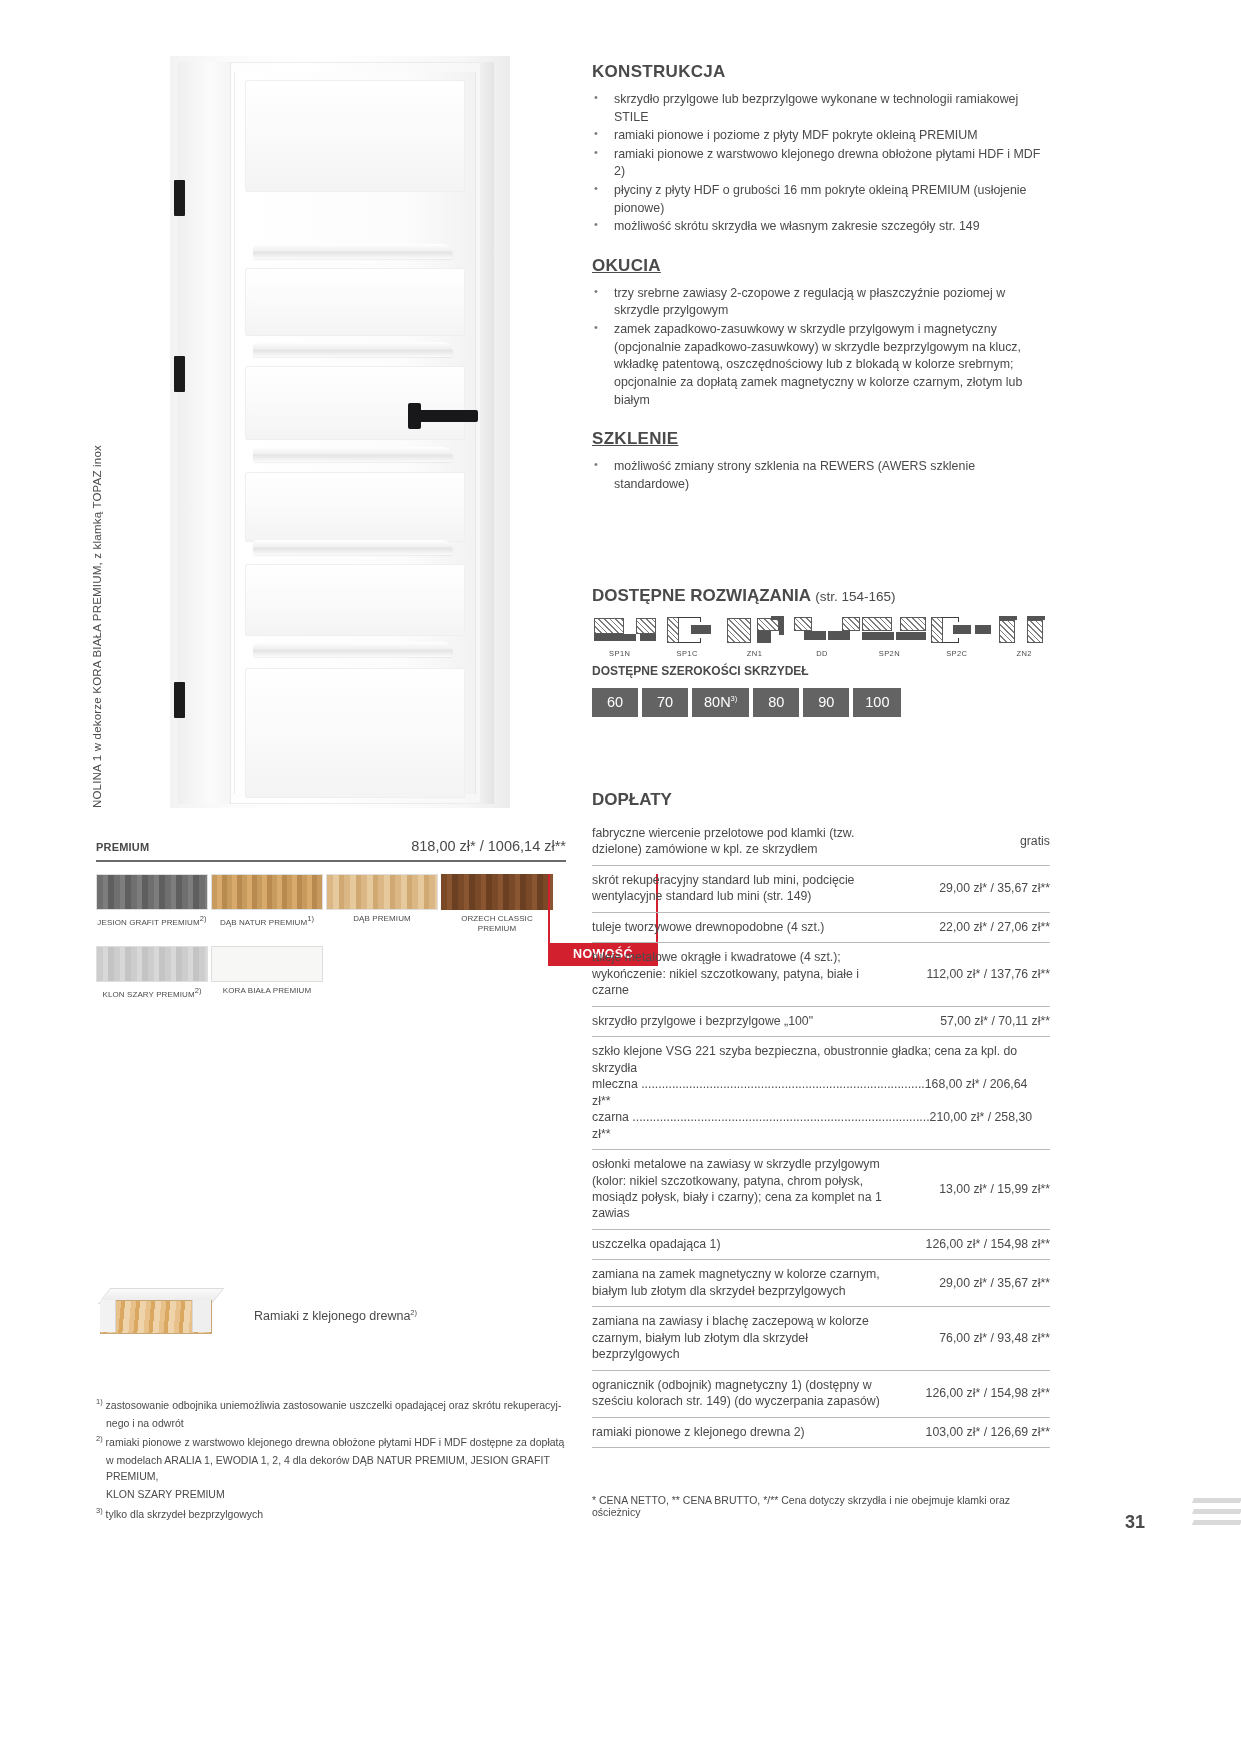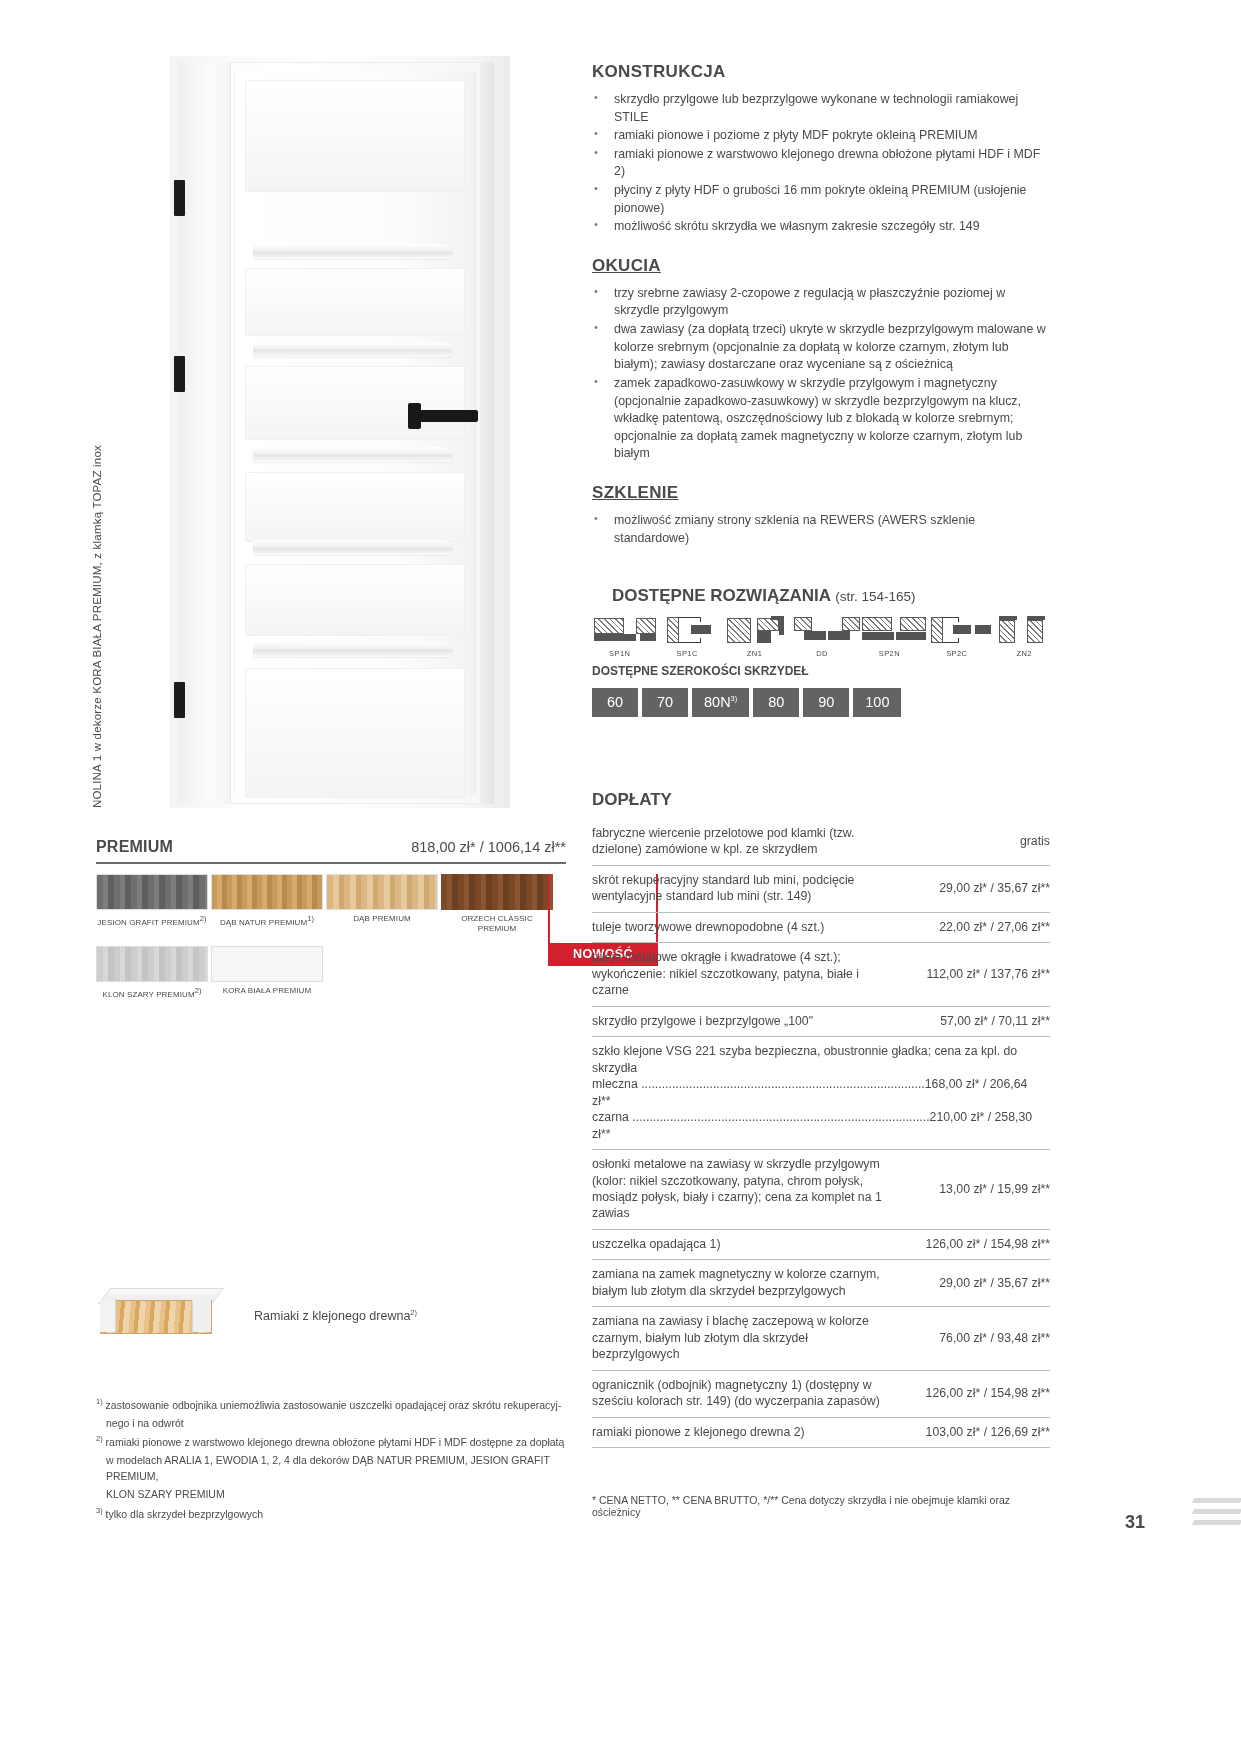--- a/index.html
+++ b/index.html
@@ -142,21 +142,21 @@
     width: 470px;
   }
   .price-head-row {
     display: flex;
     align-items: baseline;
     justify-content: space-between;
     padding-bottom: 6px;
     border-bottom: 2px solid #6b6b6b;
   }
   .price-head-title {
-    font-size: 16px;
+    font-size: 11px;
     font-weight: bold;
     letter-spacing: 0.2px;
     color: #4a4a4a;
   }
   .price-head-value {
     font-size: 14.5px;
     color: #4a4a4a;
   }
 
   
@@ -325,21 +325,20 @@
     position: absolute;
     left: 592px;
     top: 586px;
     width: 460px;
   }
   .rozw-title {
     font-size: 17px;
     font-weight: bold;
     color: #4a4a4a;
     margin-bottom: 10px;
-    margin-left: 20px;
   }
   .rozw-title .sub {
     font-size: 13.5px;
     font-weight: normal;
   }
   .rozw-icons {
     display: flex;
     gap: 12px;
     align-items: flex-end;
   }
@@ -605,21 +604,20 @@
       <li>skrzydło przylgowe lub bezprzylgowe wykonane w technologii ramiakowej STILE</li>
       <li>ramiaki pionowe i poziome z płyty MDF pokryte okleiną PREMIUM</li>
       <li>ramiaki pionowe z warstwowo klejonego drewna obłożone płytami HDF i MDF 2)</li>
       <li>płyciny z płyty HDF o grubości 16 mm pokryte okleiną PREMIUM (usłojenie pionowe)</li>
       <li>możliwość skrótu skrzydła we własnym zakresie szczegóły str. 149</li>
     </ul>
 
     <h2 class="sec gap">OKUCIA</h2>
     <ul class="bullets">
       <li>trzy srebrne zawiasy 2-czopowe z regulacją w płaszczyźnie poziomej w skrzydle przylgowym</li>
-      <li>dwa zawiasy (za dopłatą trzeci) ukryte w skrzydle bezprzylgowym malowane w kolorze srebrnym (opcjonalnie za dopłatą w kolorze czarnym, złotym lub białym); zawiasy dostarczane oraz wyceniane są z ościeżnicą</li>
       <li>zamek zapadkowo-zasuwkowy w skrzydle przylgowym i magnetyczny (opcjonalnie zapadkowo-zasuwkowy) w skrzydle bezprzylgowym na klucz, wkładkę patentową, oszczędnościowy lub z blokadą w kolorze srebrnym; opcjonalnie za dopłatą zamek magnetyczny w kolorze czarnym, złotym lub białym</li>
     </ul>
 
     <h2 class="sec gap">SZKLENIE</h2>
     <ul class="bullets">
       <li>możliwość zmiany strony szklenia na REWERS (AWERS szklenie standardowe)</li>
     </ul>
   </div>
 
   <div class="rozw">

